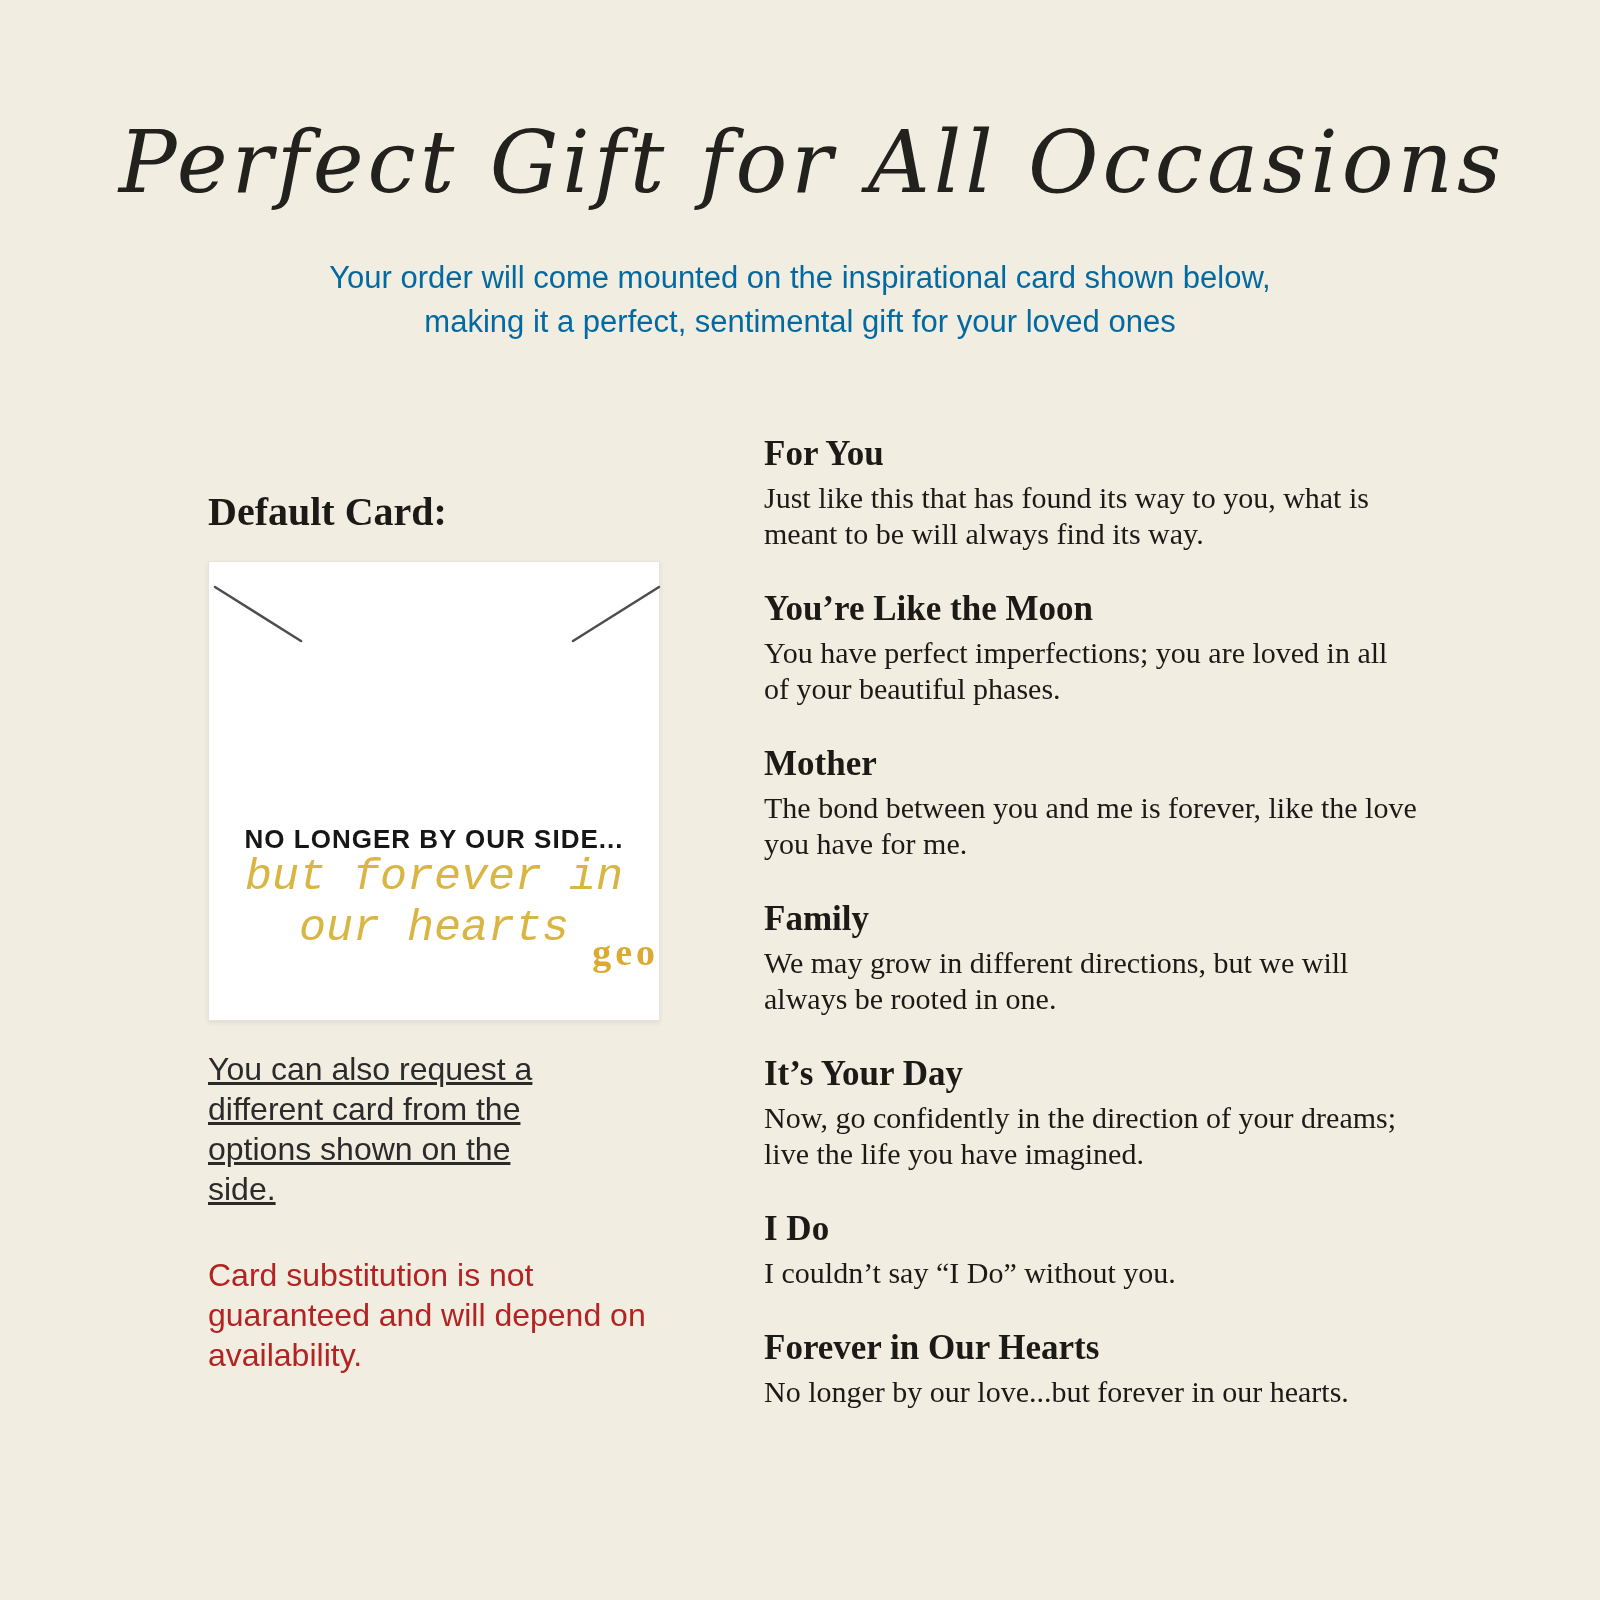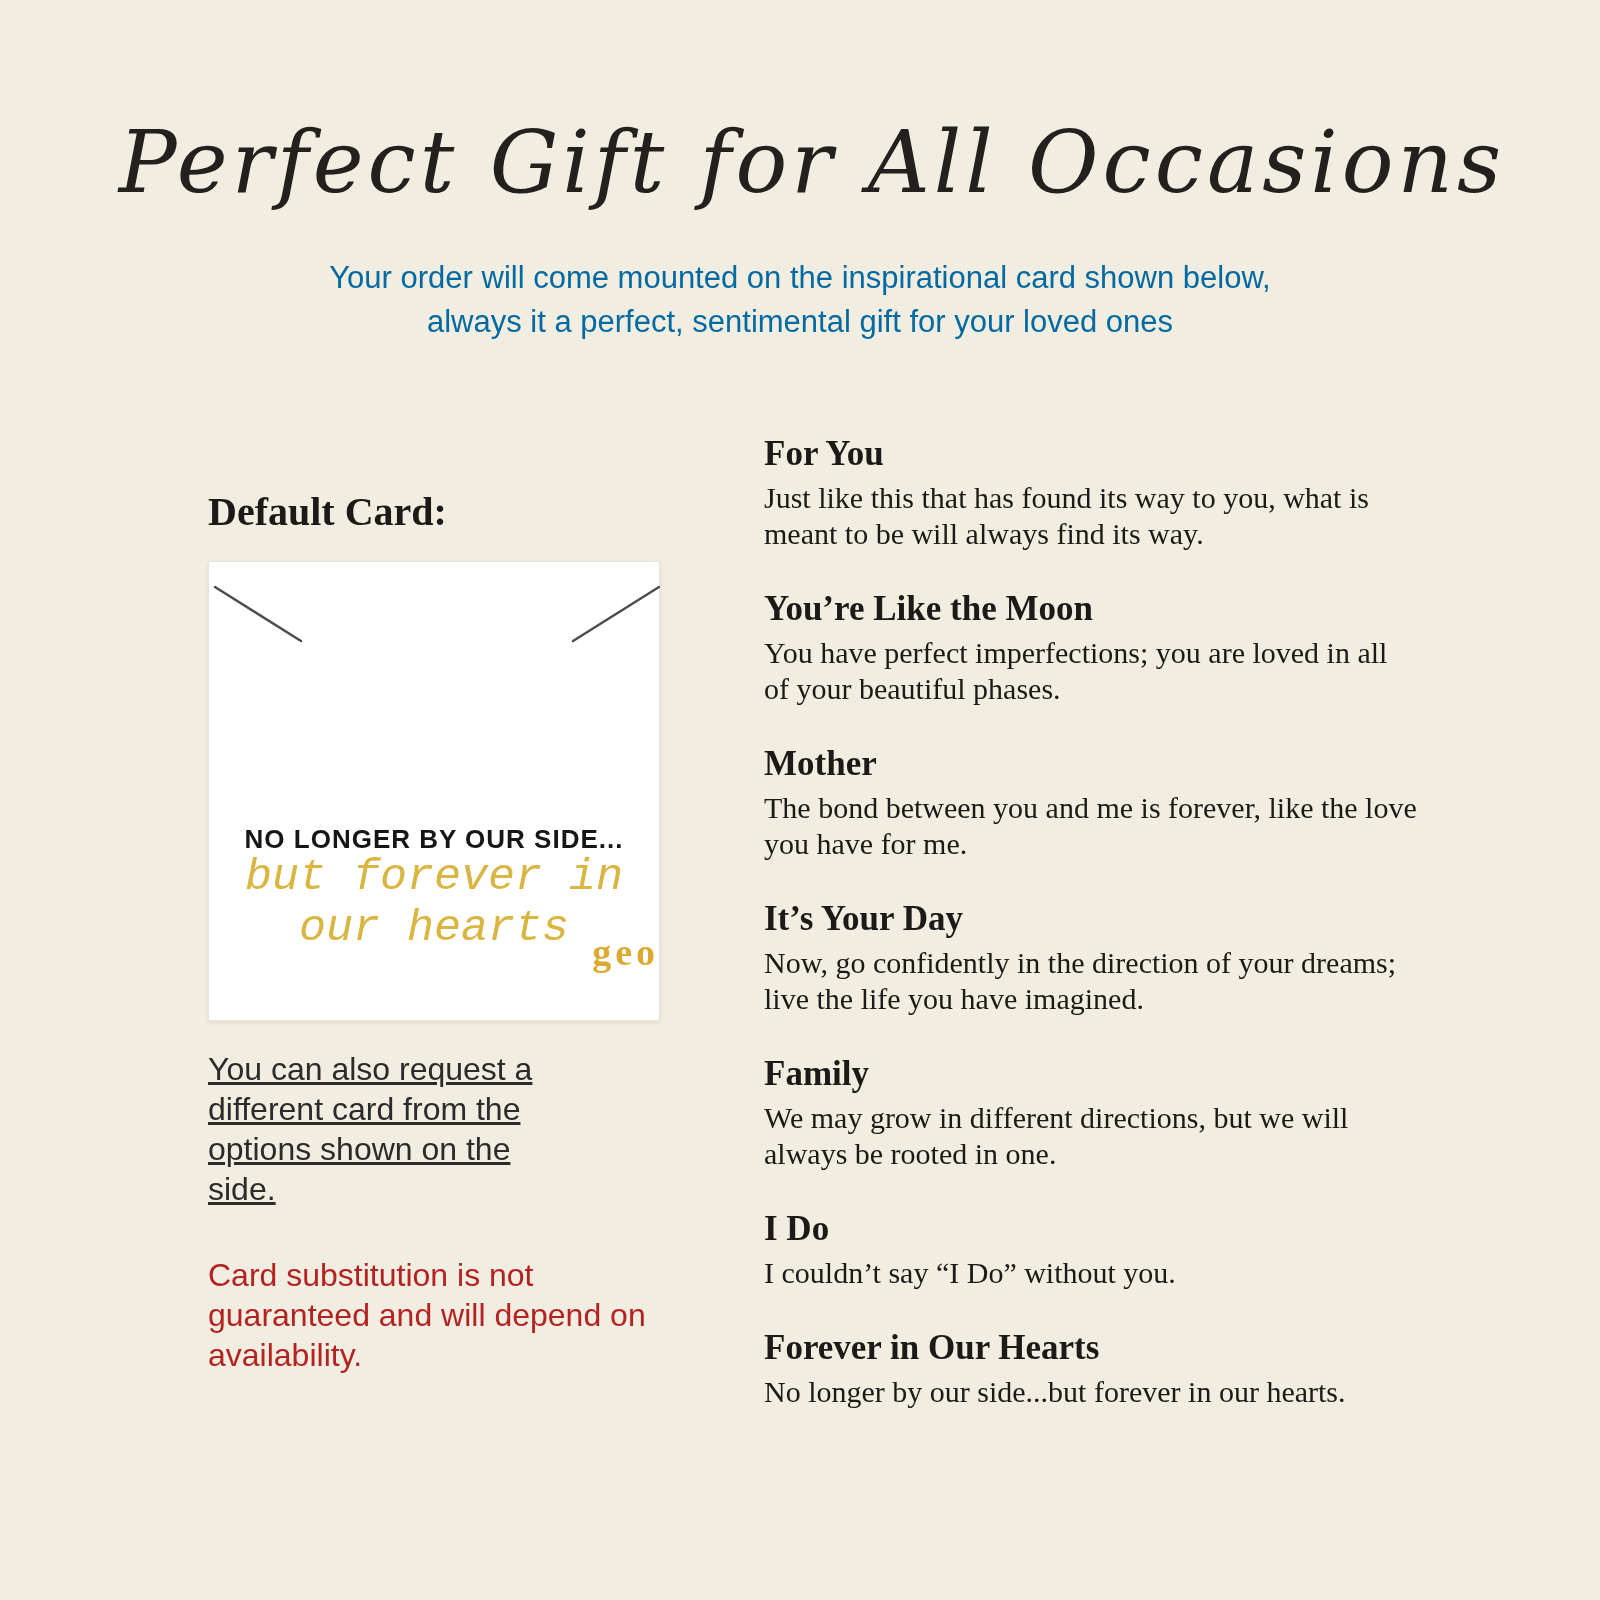--- a/index.html
+++ b/index.html
@@ -142,21 +142,21 @@
 </style>
 </head>
 <body>
 
 <div class="page">
 
   <h1 class="title">Perfect Gift for All Occasions</h1>
 
   <div class="subtitle">
     <div>Your order will come mounted on the inspirational card shown below,</div>
-    <div>always it a perfect, sentimental gift for your loved ones</div>
+    <div>making it a perfect, sentimental gift for your loved ones</div>
   </div>
 
   <div class="content">
 
     <div class="left-col">
       <h2 class="left-heading">Default Card:</h2>
 
       <div class="card">
         <svg class="chain-svg" width="452" height="120" viewBox="0 0 452 120" xmlns="http://www.w3.org/2000/svg">
           <line x1="6" y1="25" x2="92" y2="79" stroke="#4d4d4d" stroke-width="2.5" stroke-linecap="round"></line>
@@ -182,34 +182,34 @@
         <h3 class="option-title">You’re Like the Moon</h3>
         <p class="option-text">You have perfect imperfections; you are loved in all of your beautiful phases.</p>
       </div>
 
       <div class="option">
         <h3 class="option-title">Mother</h3>
         <p class="option-text">The bond between you and me is forever, like the love you have for me.</p>
       </div>
 
       <div class="option">
+        <h3 class="option-title">Family</h3>
+        <p class="option-text">We may grow in different directions, but we will always be rooted in one.</p>
+      </div>
+
+      <div class="option">
         <h3 class="option-title">It’s Your Day</h3>
         <p class="option-text">Now, go confidently in the direction of your dreams; live the life you have imagined.</p>
       </div>
 
       <div class="option">
-        <h3 class="option-title">Family</h3>
-        <p class="option-text">We may grow in different directions, but we will always be rooted in one.</p>
-      </div>
-
-      <div class="option">
         <h3 class="option-title">I Do</h3>
         <p class="option-text">I couldn’t say “I Do” without you.</p>
       </div>
 
       <div class="option">
         <h3 class="option-title">Forever in Our Hearts</h3>
-        <p class="option-text">No longer by our side...but forever in our hearts.</p>
+        <p class="option-text">No longer by our love...but forever in our hearts.</p>
       </div>
 
     </div>
   </div>
 </div>
 
 </body></html>

